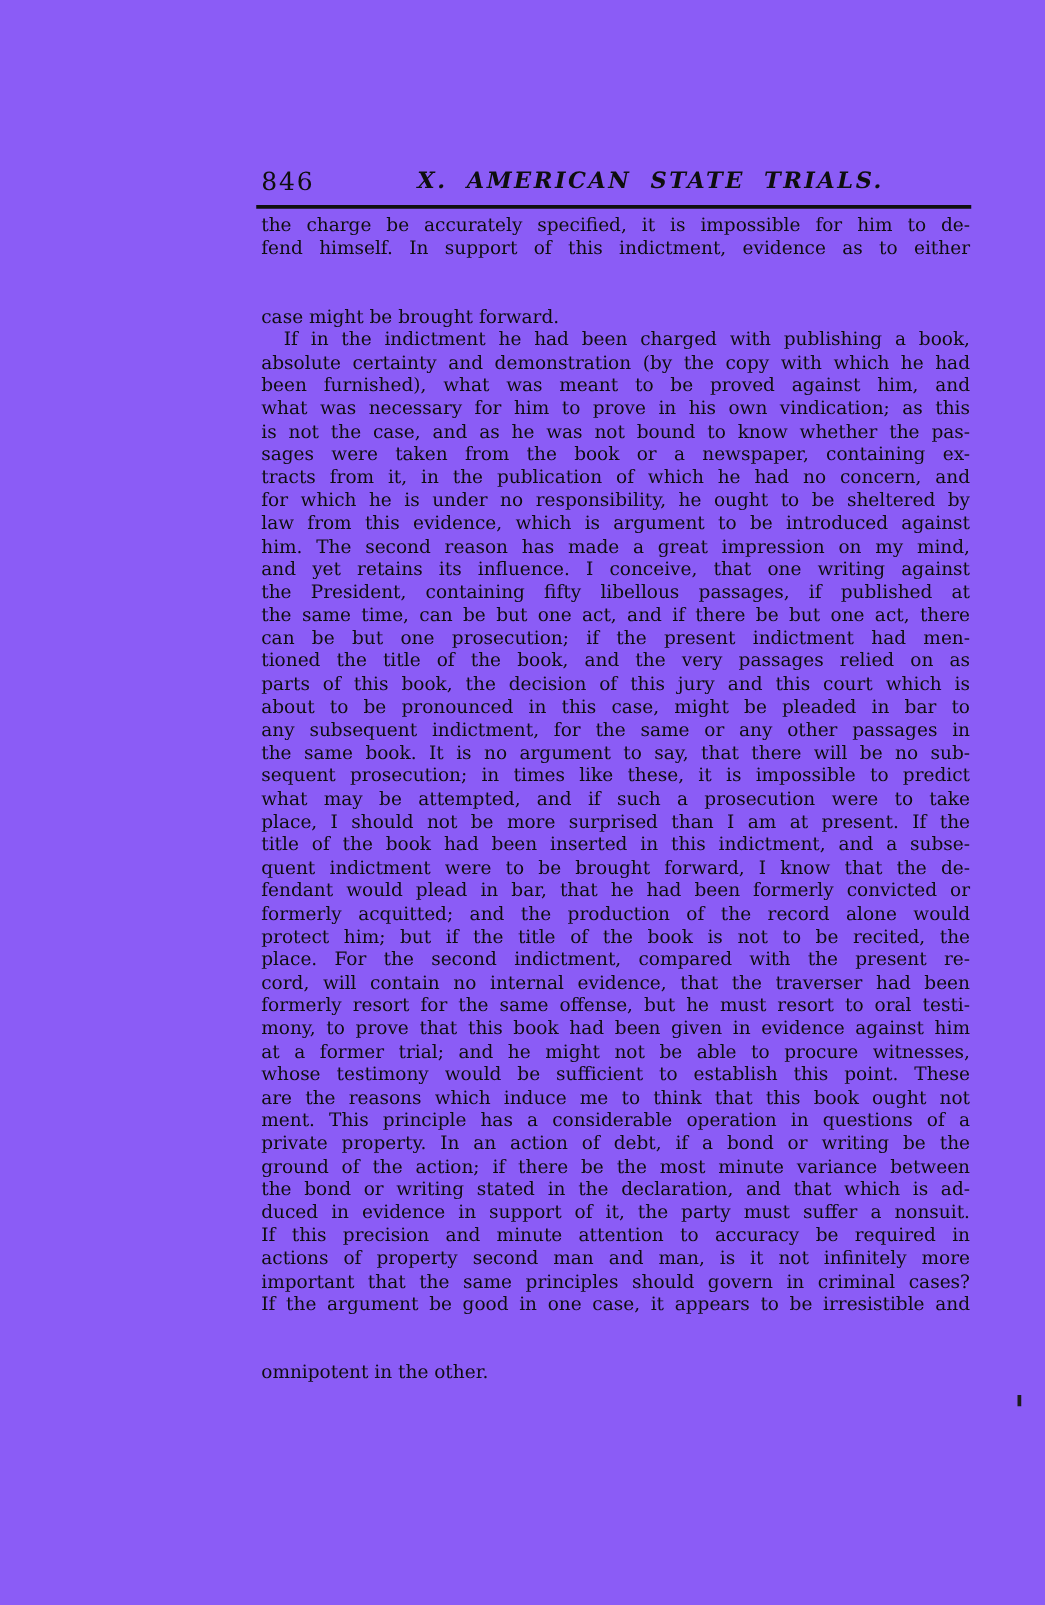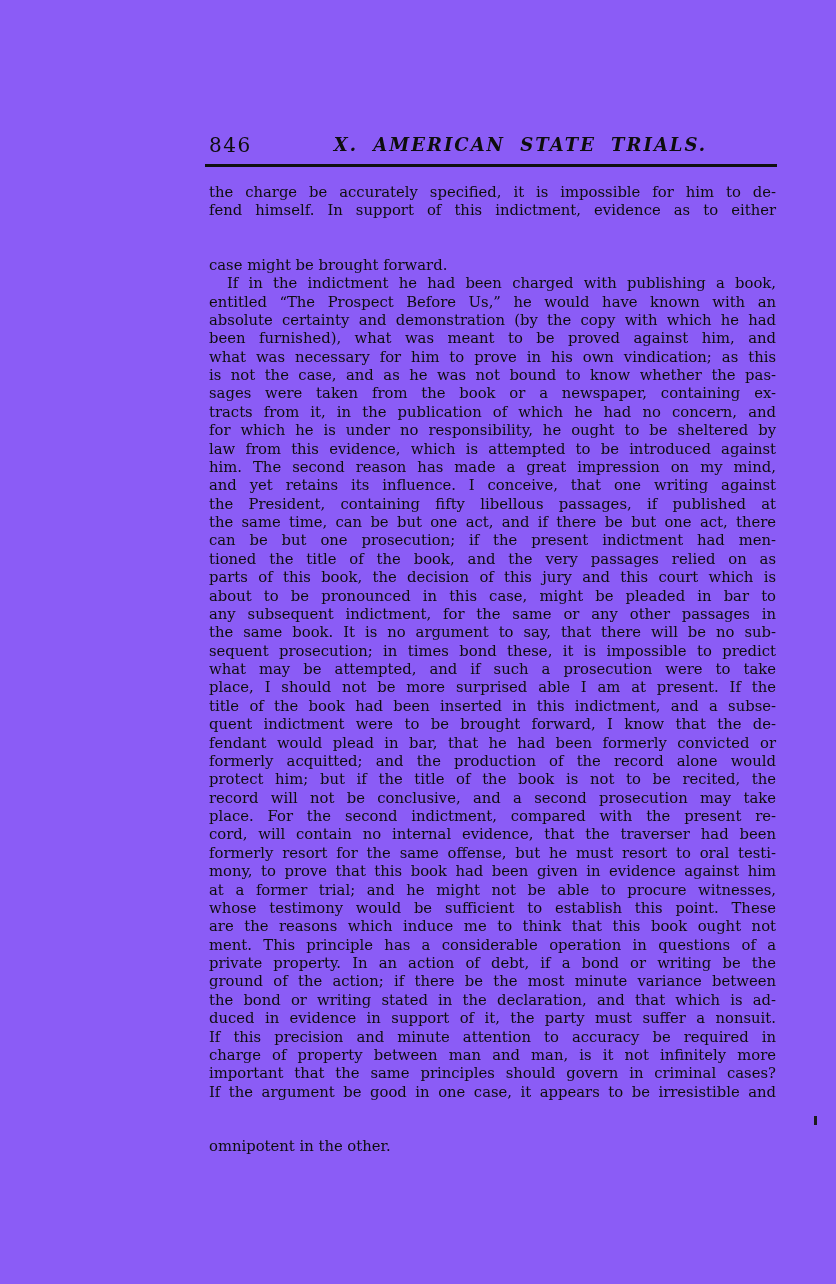--- a/index.html
+++ b/index.html
@@ -43,21 +43,21 @@
     position: absolute;
     left: 205px;
     top: 164px;
     width: 572px;
     height: 3px;
     background: #101010;
   }
   .text-block {
     position: absolute;
     left: 209px;
-    top: 183px;
+    top: 172px;
     width: 567px;
     font-size: 14.8px;
     line-height: 18.37px;
   }
   .line {
     text-align: justify;
     text-align-last: justify;
   }
   .line.para-last {
     text-align-last: left;
@@ -86,62 +86,60 @@
       <span class="header-title">X. AMERICAN STATE TRIALS.</span>
     </div>
     <div class="header-rule"></div>
   </div>
 
   <main class="text-block" id="text-block">
       <div class="line">the charge be accurately specified, it is impossible for him to de-</div>
       <div class="line">fend himself.  In support of this indictment, evidence as to either</div>
       <div class="line para-last">case might be brought forward.</div>
       <div class="line indent">If in the indictment he had been charged with publishing a book,</div>
-      <div class="line">entitled “The Prospect Before Us,” he would have known with an</div>
       <div class="line">absolute certainty and demonstration (by the copy with which he had</div>
       <div class="line">been furnished), what was meant to be proved against him, and</div>
       <div class="line">what was necessary for him to prove in his own vindication; as this</div>
       <div class="line">is not the case, and as he was not bound to know whether the pas-</div>
       <div class="line">sages were taken from the book or a newspaper, containing ex-</div>
       <div class="line">tracts from it, in the publication of which he had no concern, and</div>
       <div class="line">for which he is under no responsibility, he ought to be sheltered by</div>
-      <div class="line">law from this evidence, which is attempted to be introduced against</div>
+      <div class="line">law from this evidence, which is argument to be introduced against</div>
       <div class="line">him.  The second reason has made a great impression on my mind,</div>
       <div class="line">and yet retains its influence.  I conceive, that one writing against</div>
       <div class="line">the President, containing fifty libellous passages, if published at</div>
       <div class="line">the same time, can be but one act, and if there be but one act, there</div>
       <div class="line">can be but one prosecution; if the present indictment had men-</div>
       <div class="line">tioned the title of the book, and the very passages relied on as</div>
       <div class="line">parts of this book, the decision of this jury and this court which is</div>
       <div class="line">about to be pronounced in this case, might be pleaded in bar to</div>
       <div class="line">any subsequent indictment, for the same or any other passages in</div>
       <div class="line">the same book.  It is no argument to say, that there will be no sub-</div>
-      <div class="line">sequent prosecution; in times bond these, it is impossible to predict</div>
+      <div class="line">sequent prosecution; in times like these, it is impossible to predict</div>
       <div class="line">what may be attempted, and if such a prosecution were to take</div>
-      <div class="line">place, I should not be more surprised able I am at present.  If the</div>
+      <div class="line">place, I should not be more surprised than I am at present.  If the</div>
       <div class="line">title of the book had been inserted in this indictment, and a subse-</div>
       <div class="line">quent indictment were to be brought forward, I know that the de-</div>
       <div class="line">fendant would plead in bar, that he had been formerly convicted or</div>
       <div class="line">formerly acquitted; and the production of the record alone would</div>
       <div class="line">protect him; but if the title of the book is not to be recited, the</div>
-      <div class="line">record will not be conclusive, and a second prosecution may take</div>
       <div class="line">place.  For the second indictment, compared with the present re-</div>
       <div class="line">cord, will contain no internal evidence, that the traverser had been</div>
       <div class="line">formerly resort for the same offense, but he must resort to oral testi-</div>
       <div class="line">mony, to prove that this book had been given in evidence against him</div>
       <div class="line">at a former trial; and he might not be able to procure witnesses,</div>
       <div class="line">whose testimony would be sufficient to establish this point.  These</div>
       <div class="line">are the reasons which induce me to think that this book ought not</div>
       <div class="line">ment.  This principle has a considerable operation in questions of a</div>
       <div class="line">private property.  In an action of debt, if a bond or writing be the</div>
       <div class="line">ground of the action; if there be the most minute variance between</div>
       <div class="line">the bond or writing stated in the declaration, and that which is ad-</div>
       <div class="line">duced in evidence in support of it, the party must suffer a nonsuit.</div>
       <div class="line">If this precision and minute attention to accuracy be required in</div>
-      <div class="line">charge of property between man and man, is it not infinitely more</div>
+      <div class="line">actions of property second man and man, is it not infinitely more</div>
       <div class="line">important that the same principles should govern in criminal cases?</div>
       <div class="line">If the argument be good in one case, it appears to be irresistible and</div>
       <div class="line para-last">omnipotent in the other.</div>
     </main>
 
   <div class="scan-mark"></div>
 
 </div>
 
 </body></html>

